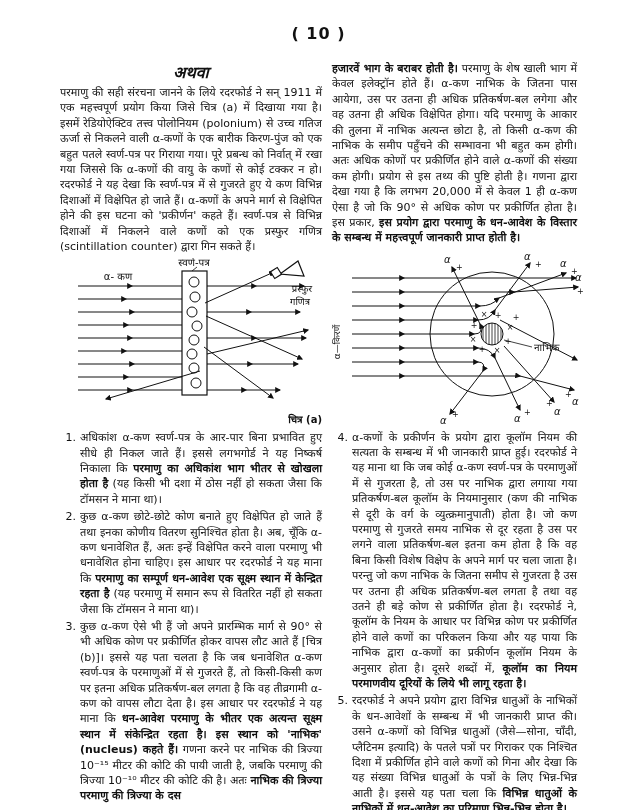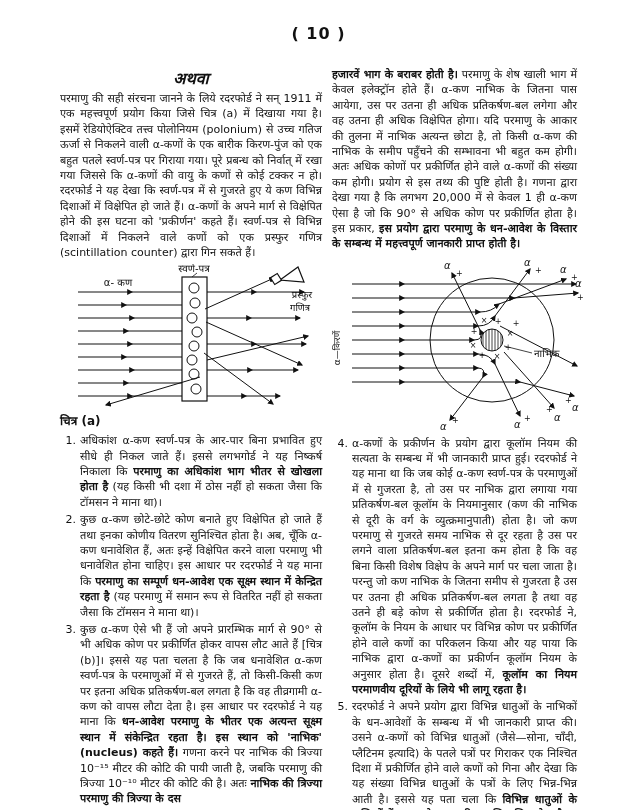--- a/index.html
+++ b/index.html
@@ -1,34 +1,34 @@
 <!DOCTYPE html>
 <html><head>
 <meta charset="utf-8">
 <style>
   html,body{margin:0;padding:0;background:#e8e8e8;}
   .page{
     width:627px;height:810px;margin:0 auto;background:#ffffff;
     font-family:"DejaVu Sans",sans-serif;color:#111;
     box-sizing:border-box;padding:24px 50px 10px 60px;position:relative;
   }
-  .page-number{text-align:center;font-weight:bold;font-size:16px;margin-bottom:24px;letter-spacing:1px;}
+  .page-number{text-align:center;font-weight:bold;font-size:16px;margin-bottom:18px;letter-spacing:1px;}
   .columns{display:flex;gap:10px;}
   .col{flex:1;}
   .col.left{width:262px;flex:none;}
   .col.right{width:245px;flex:none;}
   .center-head{text-align:center;font-weight:bold;font-style:italic;font-size:16px;margin-bottom:2px;}
   .para{margin:0 0 2px 0;font-size:11px;line-height:1.4;text-align:justify;}
   .li{display:flex;font-size:11px;line-height:1.4;margin-top:2px;}
   .num{flex:none;width:16px;text-align:right;margin-right:4px;}
   .li-text{flex:1;text-align:justify;}
   b{font-weight:bold;}
   .fig{margin:4px 0 4px 0;text-align:center;}
   .fig svg{display:block;margin:0 auto;}
-  .fig-caption{font-weight:bold;font-size:12px;text-align:left;margin-top:2px;}
+  .fig-caption{font-weight:bold;font-size:10px;text-align:right;margin-top:8px;}
   svg text{font-family:"DejaVu Sans",sans-serif;fill:#111;}
 </style>
 </head>
 <body>
 
 <div class="page">
 
   <div class="page-number">( 10 )</div>
 
   <div class="columns">

